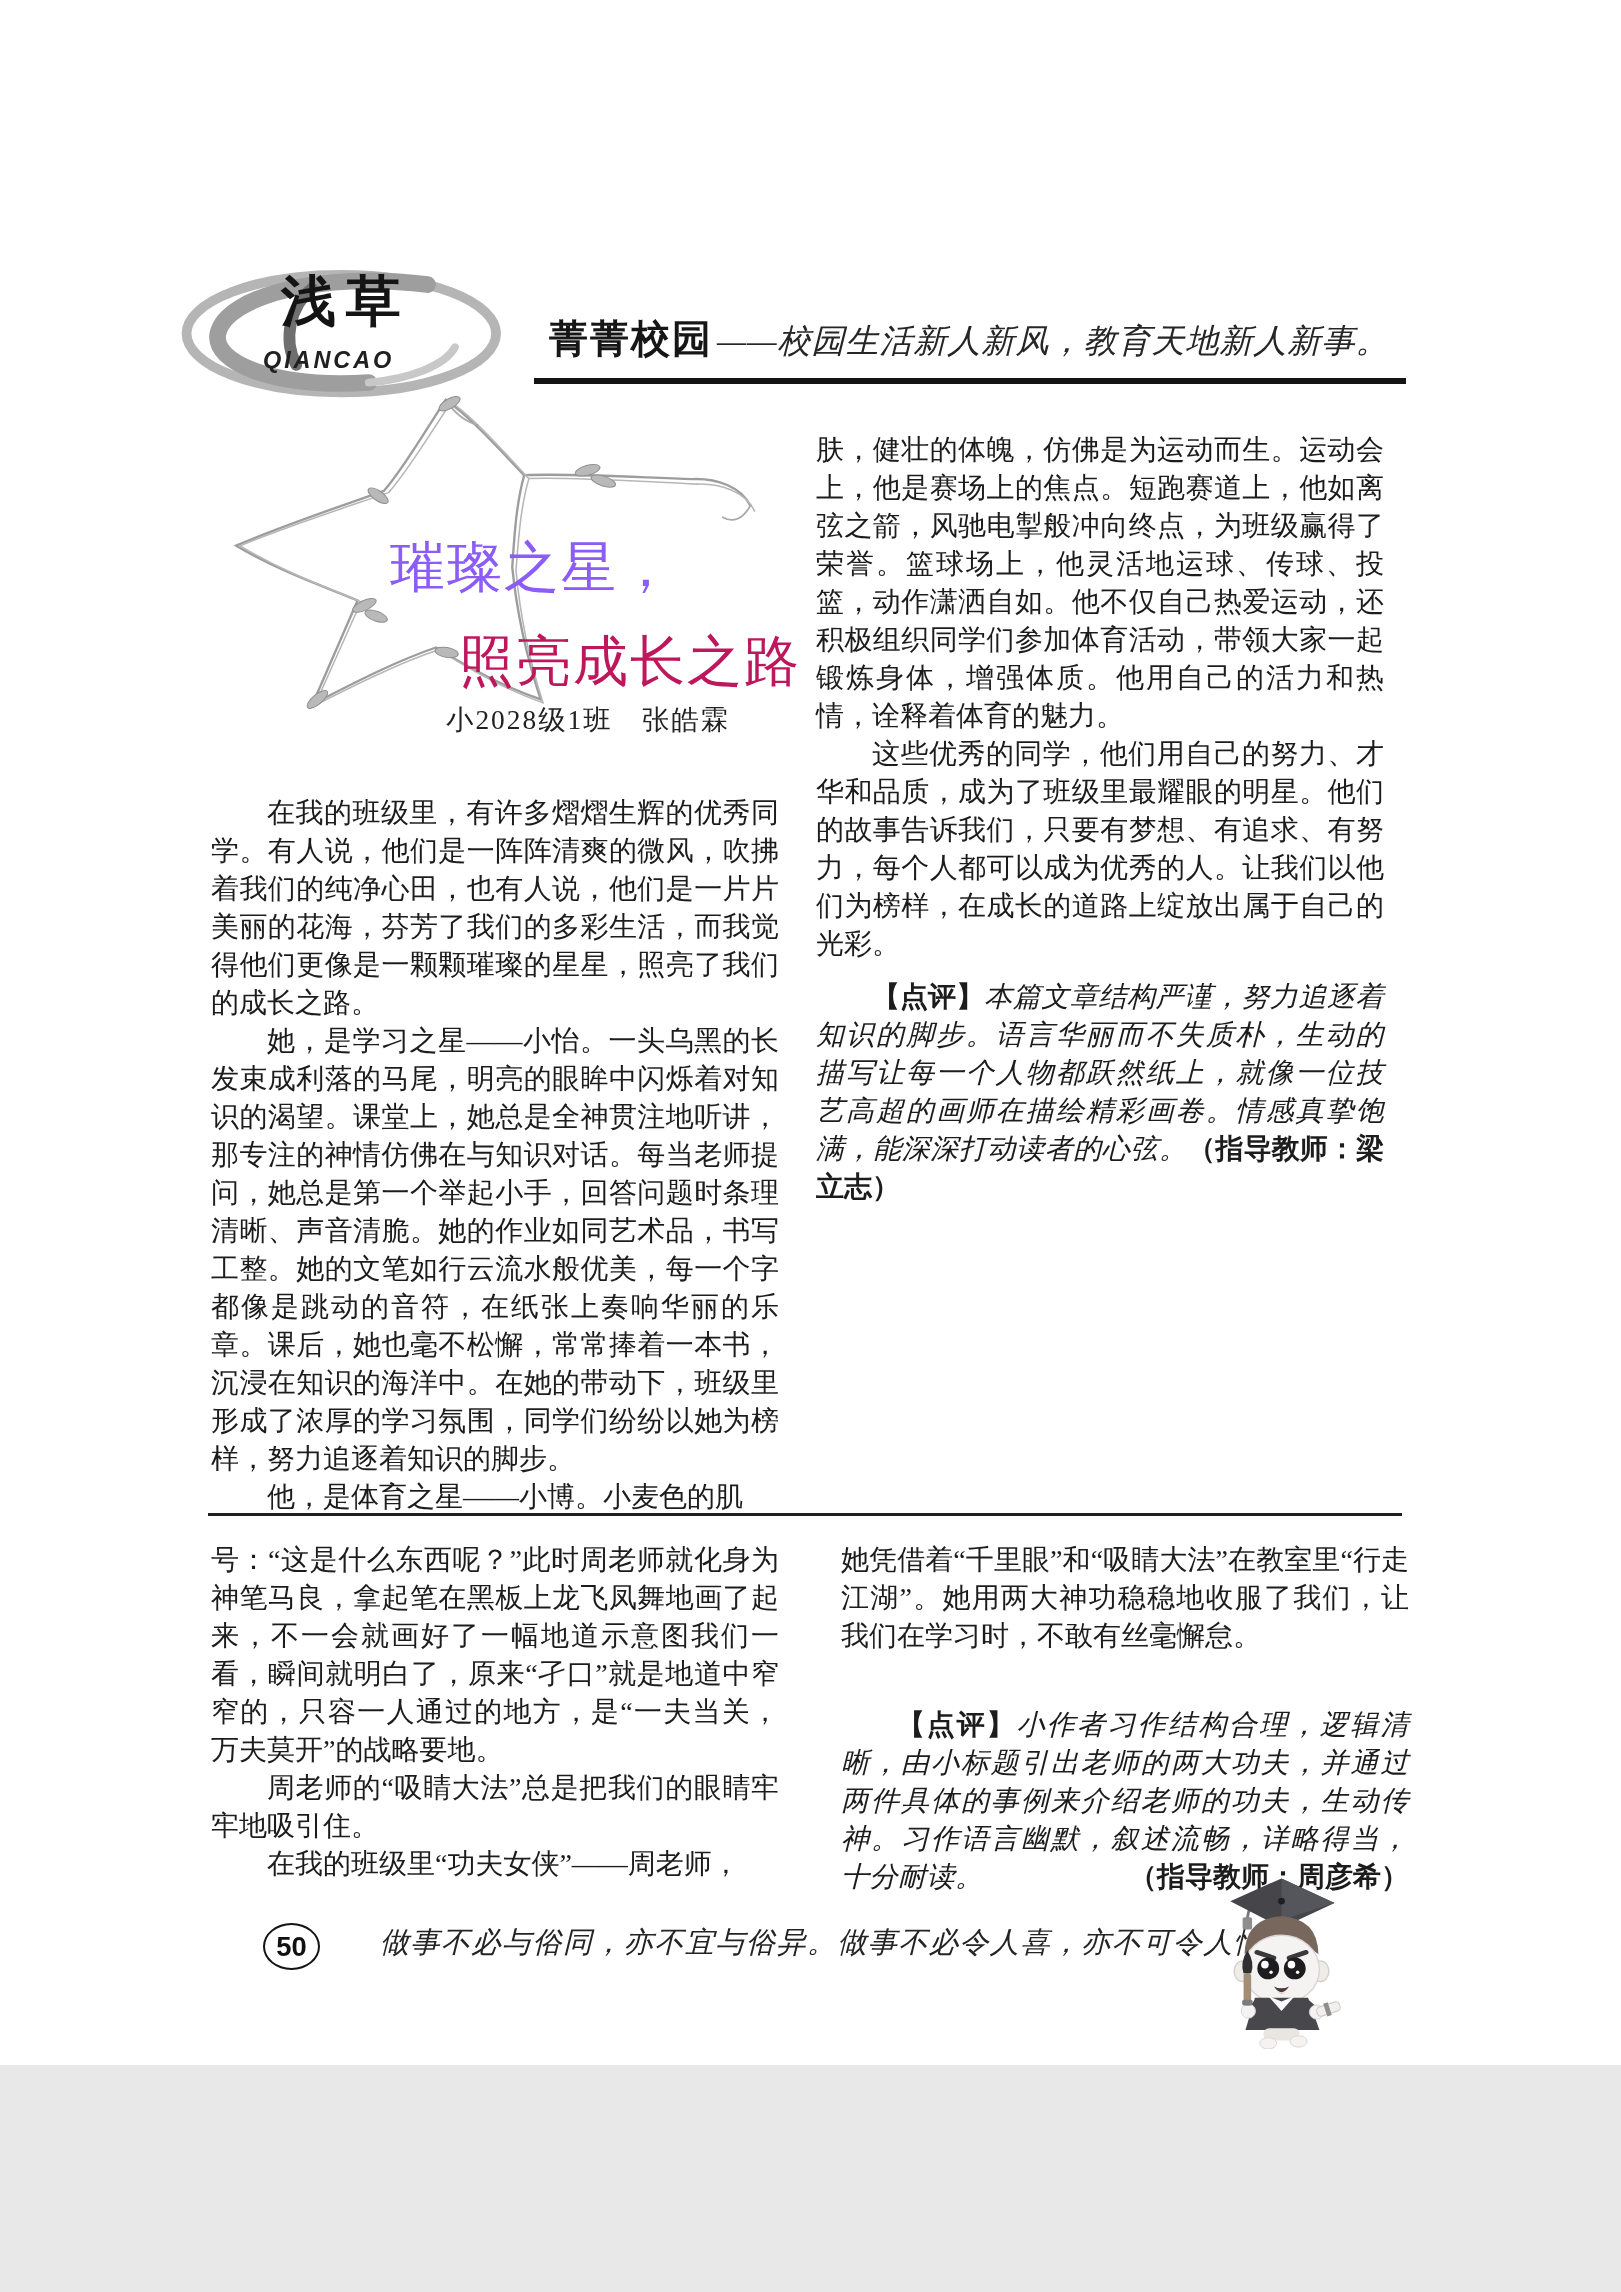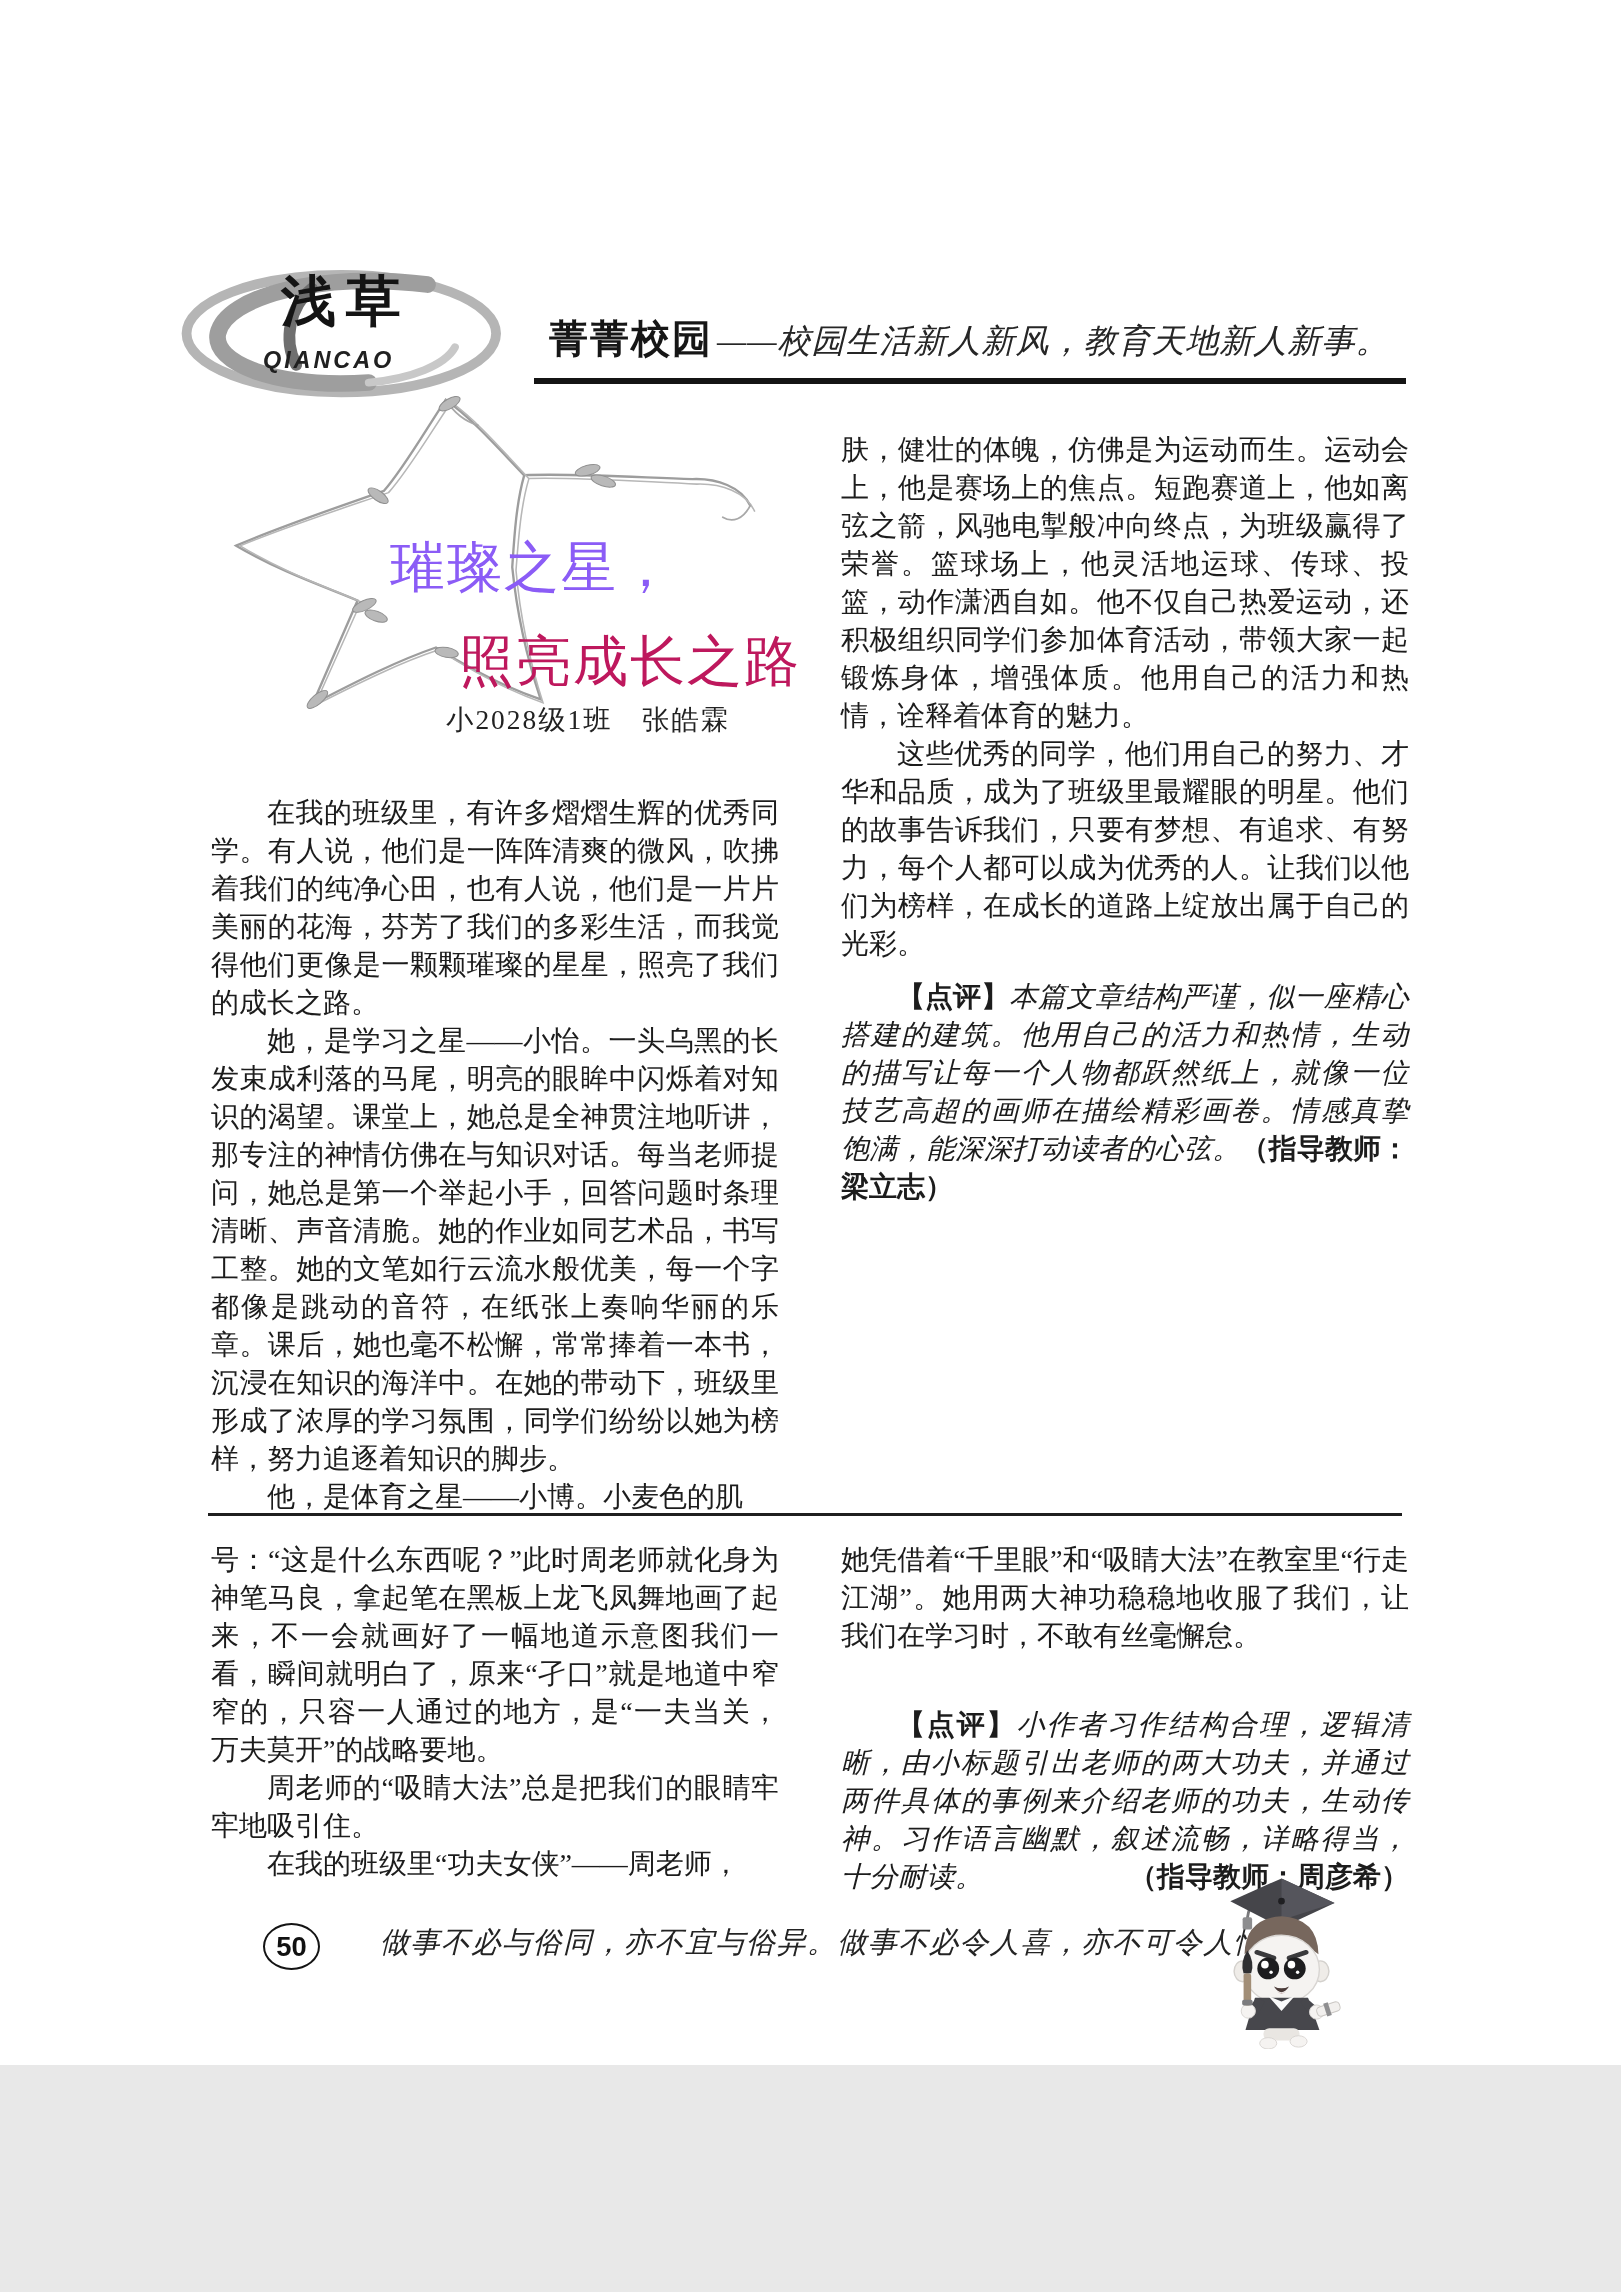--- a/index.html
+++ b/index.html
@@ -36,21 +36,21 @@
   
   .title-l1{left:390px; top:531px; font-size:55px; letter-spacing:2px; color:#8b5cf6; white-space:nowrap;}
   .title-l2{left:459px; top:625px; font-size:55px; letter-spacing:2px; color:#be185d; white-space:nowrap;}
   .byline{left:446px; top:702px; font-size:27.4px; letter-spacing:2px; color:#222; white-space:nowrap;}
 
   
   .col{width:568px; font-size:28px; line-height:38px; text-align:justify; color:#1c1c1c;}
   .col p{margin:0; text-indent:2em;}
   .col p.noindent{text-indent:0;}
   .left-top{left:211px; top:794px;}
-  .right-top{left:841px; top:431px;}
+  .right-top{left:816px; top:431px;}
   .left-bottom{left:211px; top:1541px;}
   .right-bottom{left:841px; top:1541px;}
 
   
   .comment{margin-top:14.7px; font-style:italic; letter-spacing:0.5px;}
   .comment .tag, .comment .teacher{
     font-style:normal; font-weight:700;
     font-family:"Liberation Sans","DejaVu Sans",sans-serif;
     letter-spacing:0;
   }
@@ -134,21 +134,21 @@
   <div class="abs col left-top">
     <p>在我的班级里，有许多熠熠生辉的优秀同学。有人说，他们是一阵阵清爽的微风，吹拂着我们的纯净心田，也有人说，他们是一片片美丽的花海，芬芳了我们的多彩生活，而我觉得他们更像是一颗颗璀璨的星星，照亮了我们的成长之路。</p>
     <p>她，是学习之星——小怡。一头乌黑的长发束成利落的马尾，明亮的眼眸中闪烁着对知识的渴望。课堂上，她总是全神贯注地听讲，那专注的神情仿佛在与知识对话。每当老师提问，她总是第一个举起小手，回答问题时条理清晰、声音清脆。她的作业如同艺术品，书写工整。她的文笔如行云流水般优美，每一个字都像是跳动的音符，在纸张上奏响华丽的乐章。课后，她也毫不松懈，常常捧着一本书，沉浸在知识的海洋中。在她的带动下，班级里形成了浓厚的学习氛围，同学们纷纷以她为榜样，努力追逐着知识的脚步。</p>
     <p>他，是体育之星——小博。小麦色的肌</p>
   </div>
 
   <div class="abs col right-top">
     <p class="noindent">肤，健壮的体魄，仿佛是为运动而生。运动会上，他是赛场上的焦点。短跑赛道上，他如离弦之箭，风驰电掣般冲向终点，为班级赢得了荣誉。篮球场上，他灵活地运球、传球、投篮，动作潇洒自如。他不仅自己热爱运动，还积极组织同学们参加体育活动，带领大家一起锻炼身体，增强体质。他用自己的活力和热情，诠释着体育的魅力。</p>
     <p>这些优秀的同学，他们用自己的努力、才华和品质，成为了班级里最耀眼的明星。他们的故事告诉我们，只要有梦想、有追求、有努力，每个人都可以成为优秀的人。让我们以他们为榜样，在成长的道路上绽放出属于自己的光彩。</p>
     <div class="comment">
-      <p><span class="tag">【点评】</span><span>本篇文章结构严谨，似一座精心搭建的建筑。他用自己的活力和热情，生动的描写让每一个人物都跃然纸上，就像一位技艺高超的画师在描绘精彩画卷。情感真挚饱满，能深深打动读者的心弦。</span><span class="teacher">（指导教师：梁立志）</span></p>
+      <p><span class="tag">【点评】</span><span>本篇文章结构严谨，努力追逐着知识的脚步。语言华丽而不失质朴，生动的描写让每一个人物都跃然纸上，就像一位技艺高超的画师在描绘精彩画卷。情感真挚饱满，能深深打动读者的心弦。</span><span class="teacher">（指导教师：梁立志）</span></p>
     </div>
   </div>
 
   <div class="abs section-divider"></div>
 
   <div class="abs col left-bottom">
     <p class="noindent">号：“这是什么东西呢？”此时周老师就化身为神笔马良，拿起笔在黑板上龙飞凤舞地画了起来，不一会就画好了一幅地道示意图我们一看，瞬间就明白了，原来“孑口”就是地道中窄窄的，只容一人通过的地方，是“一夫当关，万夫莫开”的战略要地。</p>
     <p>周老师的“吸睛大法”总是把我们的眼睛牢牢地吸引住。</p>
     <p>在我的班级里“功夫女侠”——周老师，</p>
   </div>

